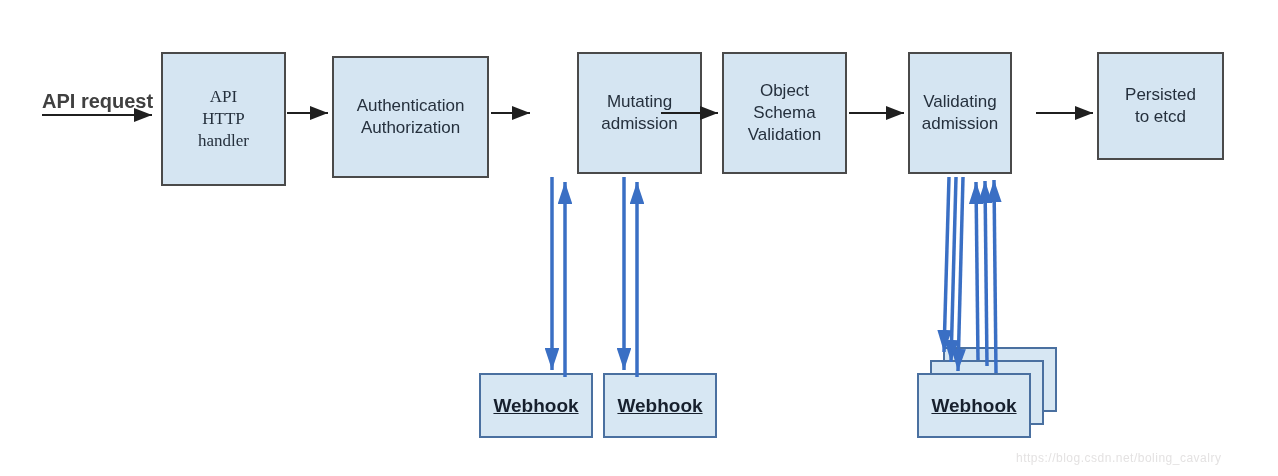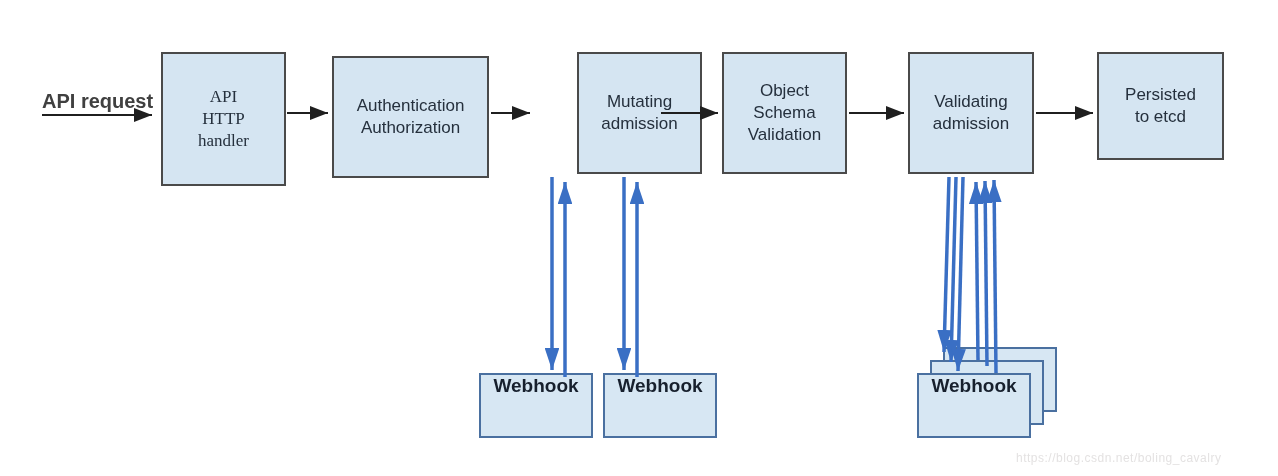--- a/index.html
+++ b/index.html
@@ -9,22 +9,22 @@
   }
   .stage{
     position:absolute;box-sizing:border-box;
     background:#d5e5f2;border:2px solid #4a4a4a;
     display:flex;align-items:center;justify-content:center;text-align:center;
     font-size:17px;line-height:1.3;color:#25303d;white-space:pre-line;
   }
   .webhook{
     position:absolute;box-sizing:border-box;
     background:#d7e7f3;border:2px solid #4a70a0;
-    display:flex;align-items:flex-start;justify-content:center;
-    font-size:19px;font-weight:bold;color:#17202d;
+    display:flex;align-items:center;justify-content:center;
+    font-size:19px;font-weight:bold;color:#17202d;text-decoration:underline;
   }
   .api-request{
     position:absolute;left:42px;top:90px;width:120px;
     font-size:20px;font-weight:600;color:#404040;white-space:nowrap;
   }
   .arrows{position:absolute;left:0;top:0;width:1278px;height:476px;pointer-events:none;}
   .wm-url{
     position:absolute;left:1016px;top:451px;white-space:nowrap;
     font-size:12px;color:#e4e2e2;letter-spacing:0.5px;
   }
@@ -51,21 +51,21 @@
   </div>
   <div class="stage" style="left:534px;top:52px;width:125px;height:122px;margin-left:43px;">
     <span>Mutating
 admission</span>
   </div>
   <div class="stage" style="left:722px;top:52px;width:125px;height:122px;">
     <span>Object
 Schema
 Validation</span>
   </div>
-  <div class="stage" style="left:908px;top:52px;width:126px;height:122px;">
+  <div class="stage" style="left:908px;top:52px;width:104px;height:122px;">
     <span>Validating
 admission</span>
   </div>
   <div class="stage" style="left:1097px;top:52px;width:127px;height:108px;">
     <span>Persisted
 to etcd</span>
   </div>
 
   <div class="api-request">API request</div>
 

